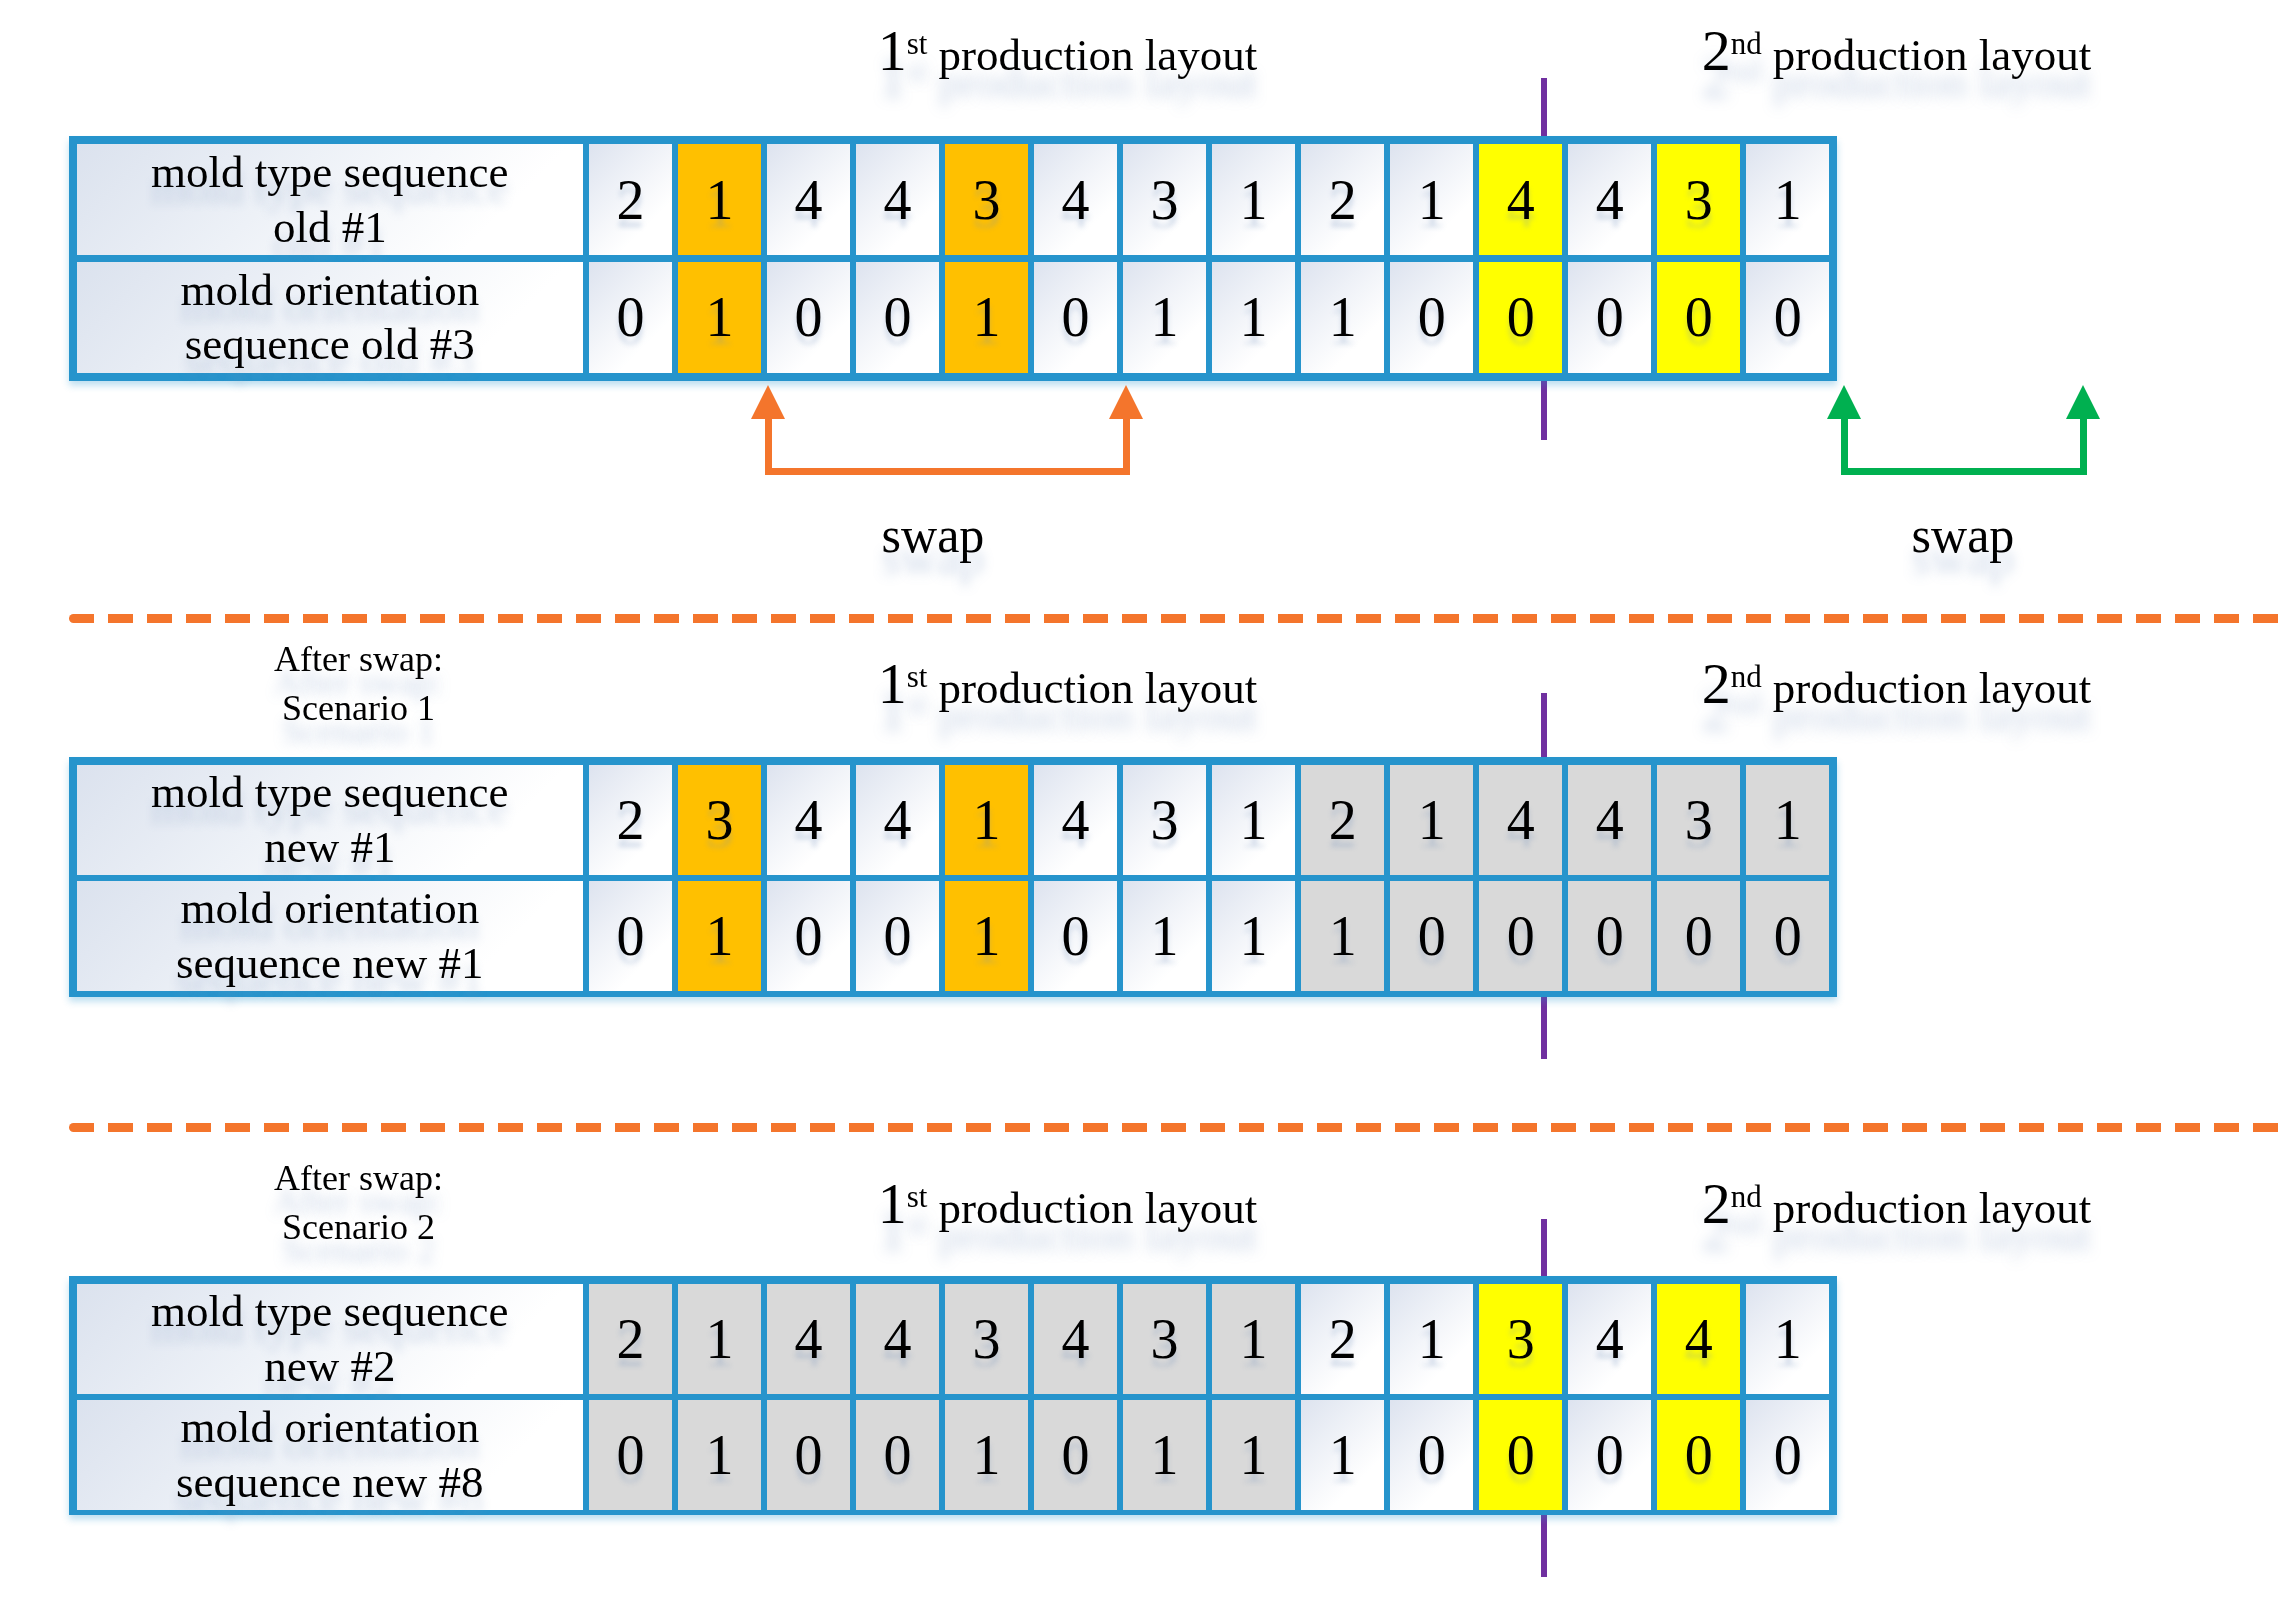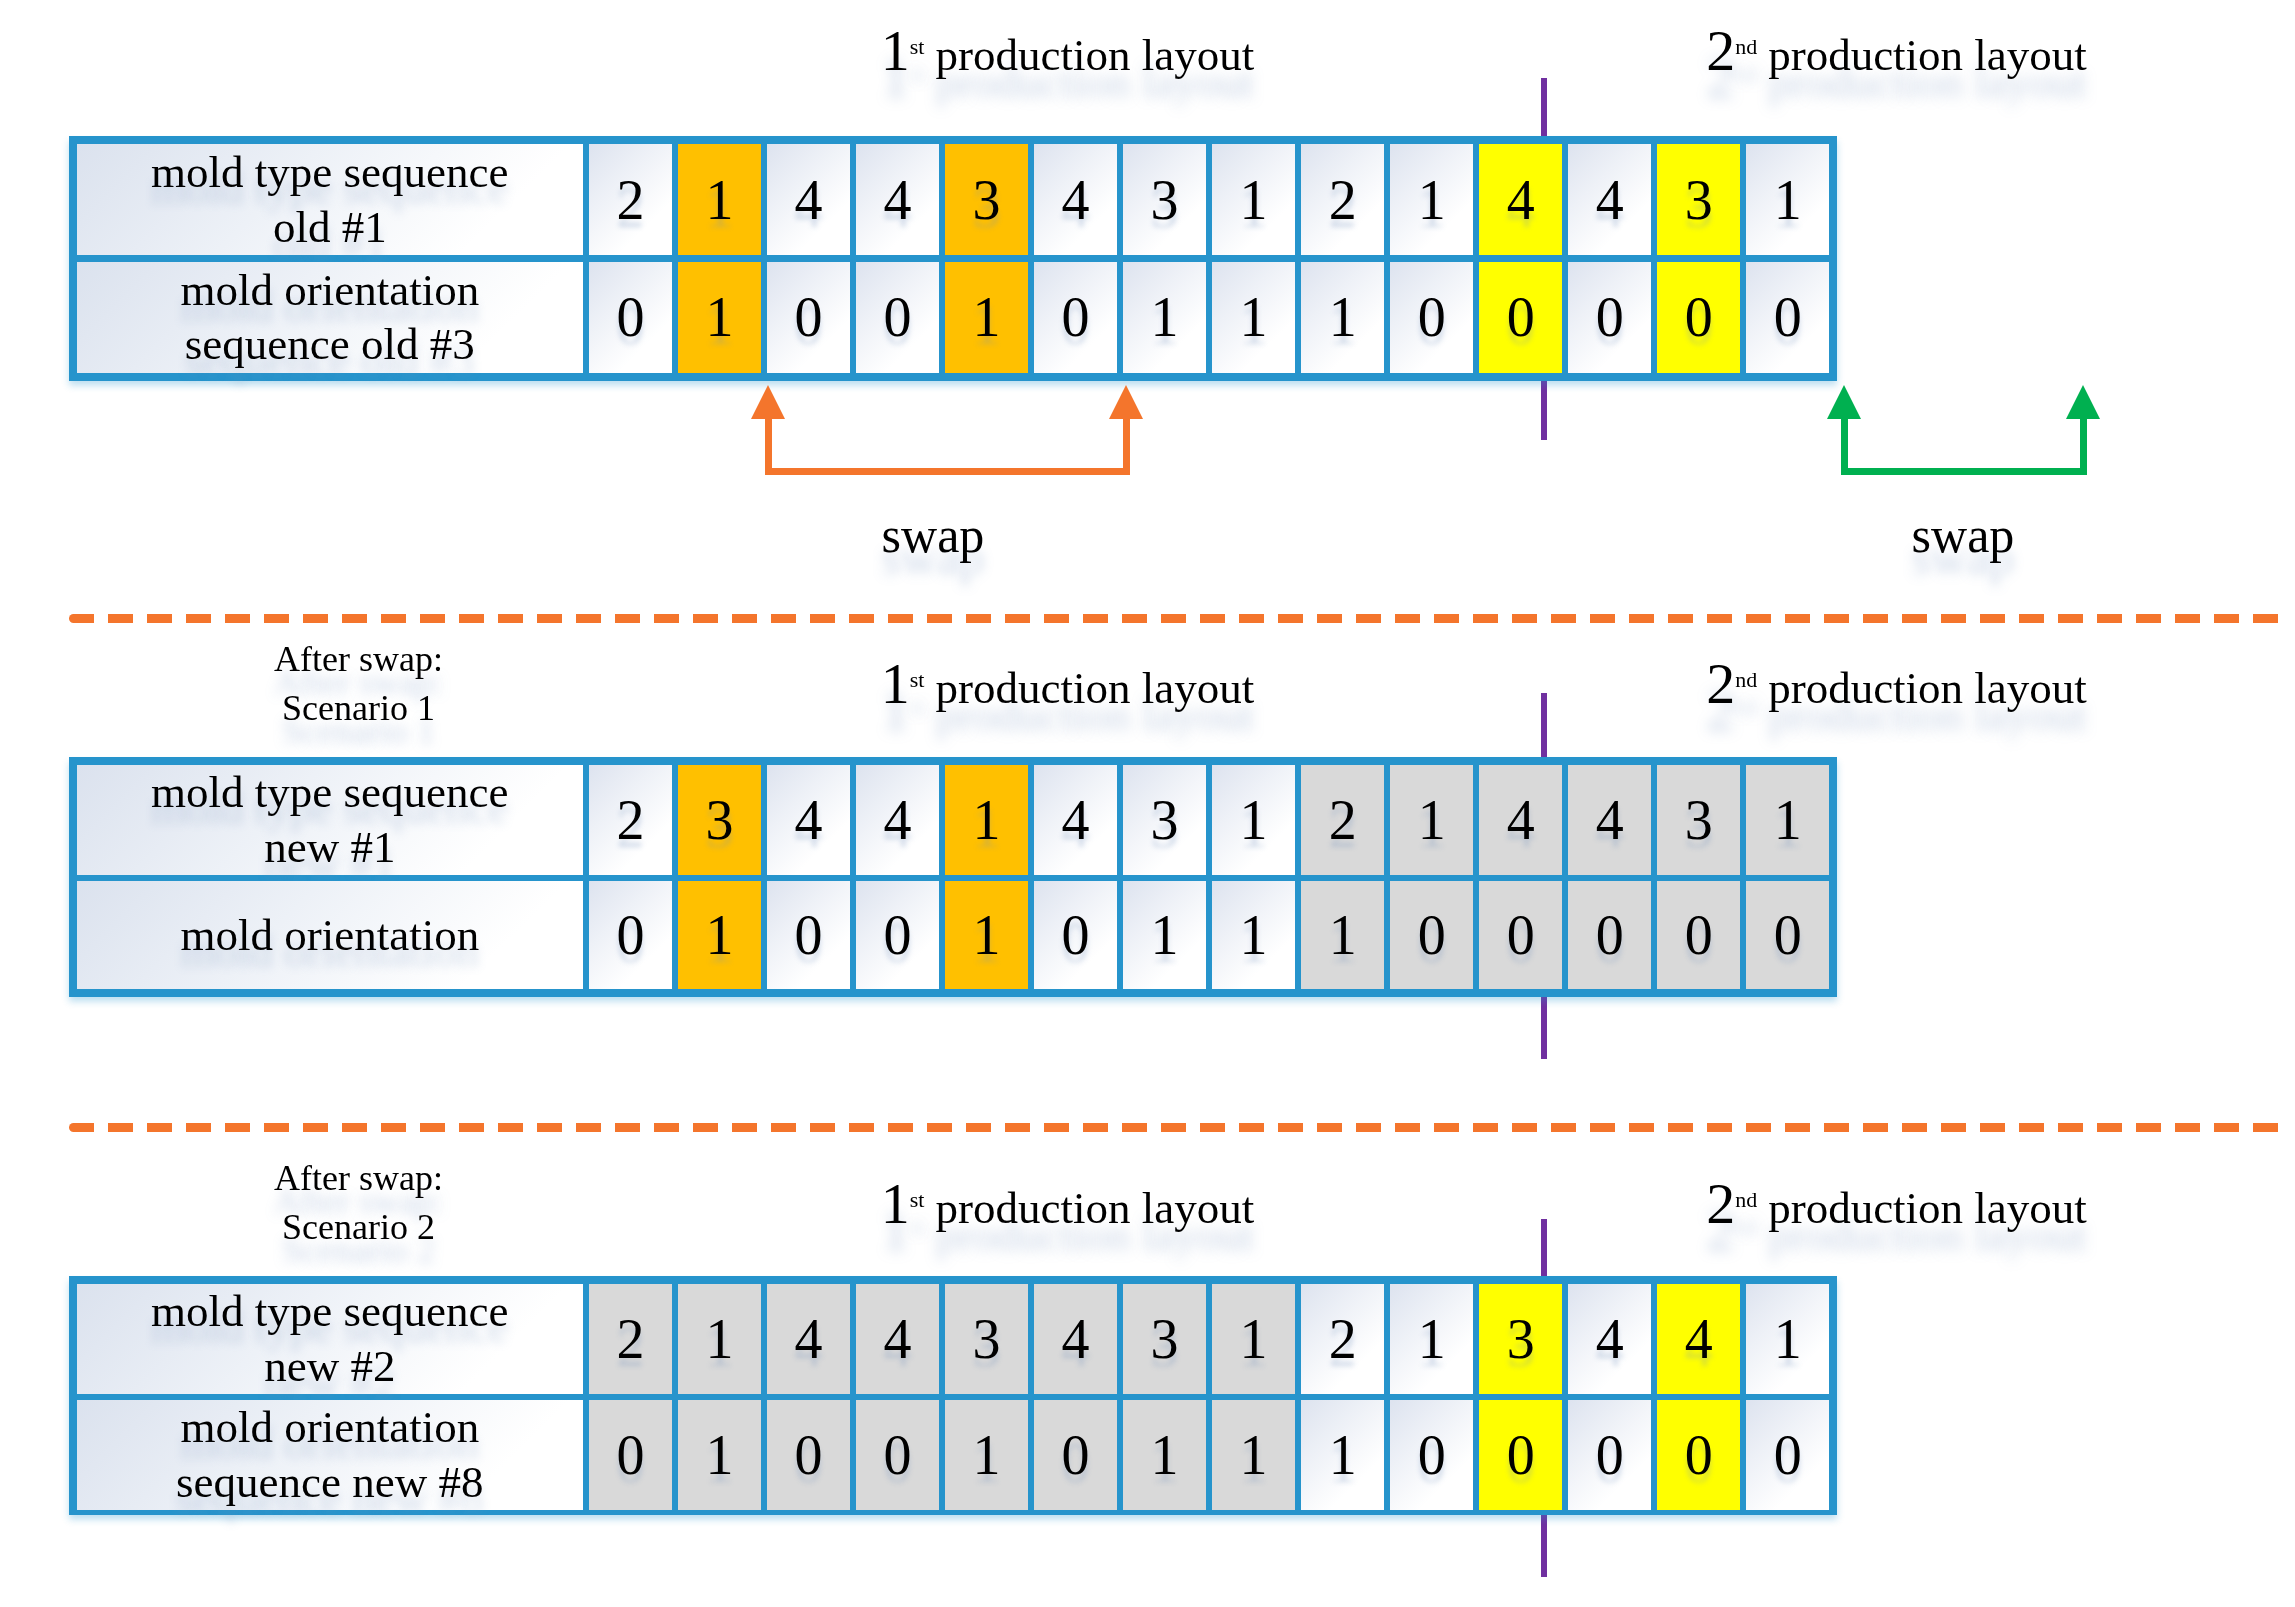--- a/index.html
+++ b/index.html
@@ -31,21 +31,21 @@
   }
   .cell.o{background:#FFC000;}
   .cell.y{background:#FFFF00;}
   .cell.g{background:#D9D9D9;}
   
   .hdr{
     position:absolute;width:545px;text-align:center;font-size:45px;z-index:3;
     text-shadow:0 26.5px 12.5px rgba(115,145,190,.38);white-space:nowrap;
   }
   .hdr .ord{font-size:58px;}
-  .hdr sup{font-size:22px;vertical-align:super;line-height:0;}
+  .hdr sup{font-size:31px;vertical-align:super;line-height:0;}
   .hdr .hrest{margin-left:11px;}
   .hL{left:795px;} .hR{left:1624px;}
   .hy1{top:17px;} .hy2{top:650px;} .hy3{top:1170px;}
   .title{
     position:absolute;left:117px;width:483px;text-align:center;
     font-size:36px;line-height:1.37;z-index:3;
     text-shadow:0 23.4px 11.7px rgba(115,145,190,.36);
   }
   .title span{display:block;}
   .ty2{top:635px;} .ty3{top:1154px;}
@@ -170,20 +170,21 @@
     <div class="cell">1</div>
     <div class="cell g">2</div>
     <div class="cell g">1</div>
     <div class="cell g">4</div>
     <div class="cell g">4</div>
     <div class="cell g">3</div>
     <div class="cell g">1</div>
 
     <div class="lbl">
       <span>mold orientation</span>
+      <span>sequence new #1</span>
     </div>
     <div class="cell">0</div>
     <div class="cell o">1</div>
     <div class="cell">0</div>
     <div class="cell">0</div>
     <div class="cell o">1</div>
     <div class="cell">0</div>
     <div class="cell">1</div>
     <div class="cell">1</div>
     <div class="cell g">1</div>

